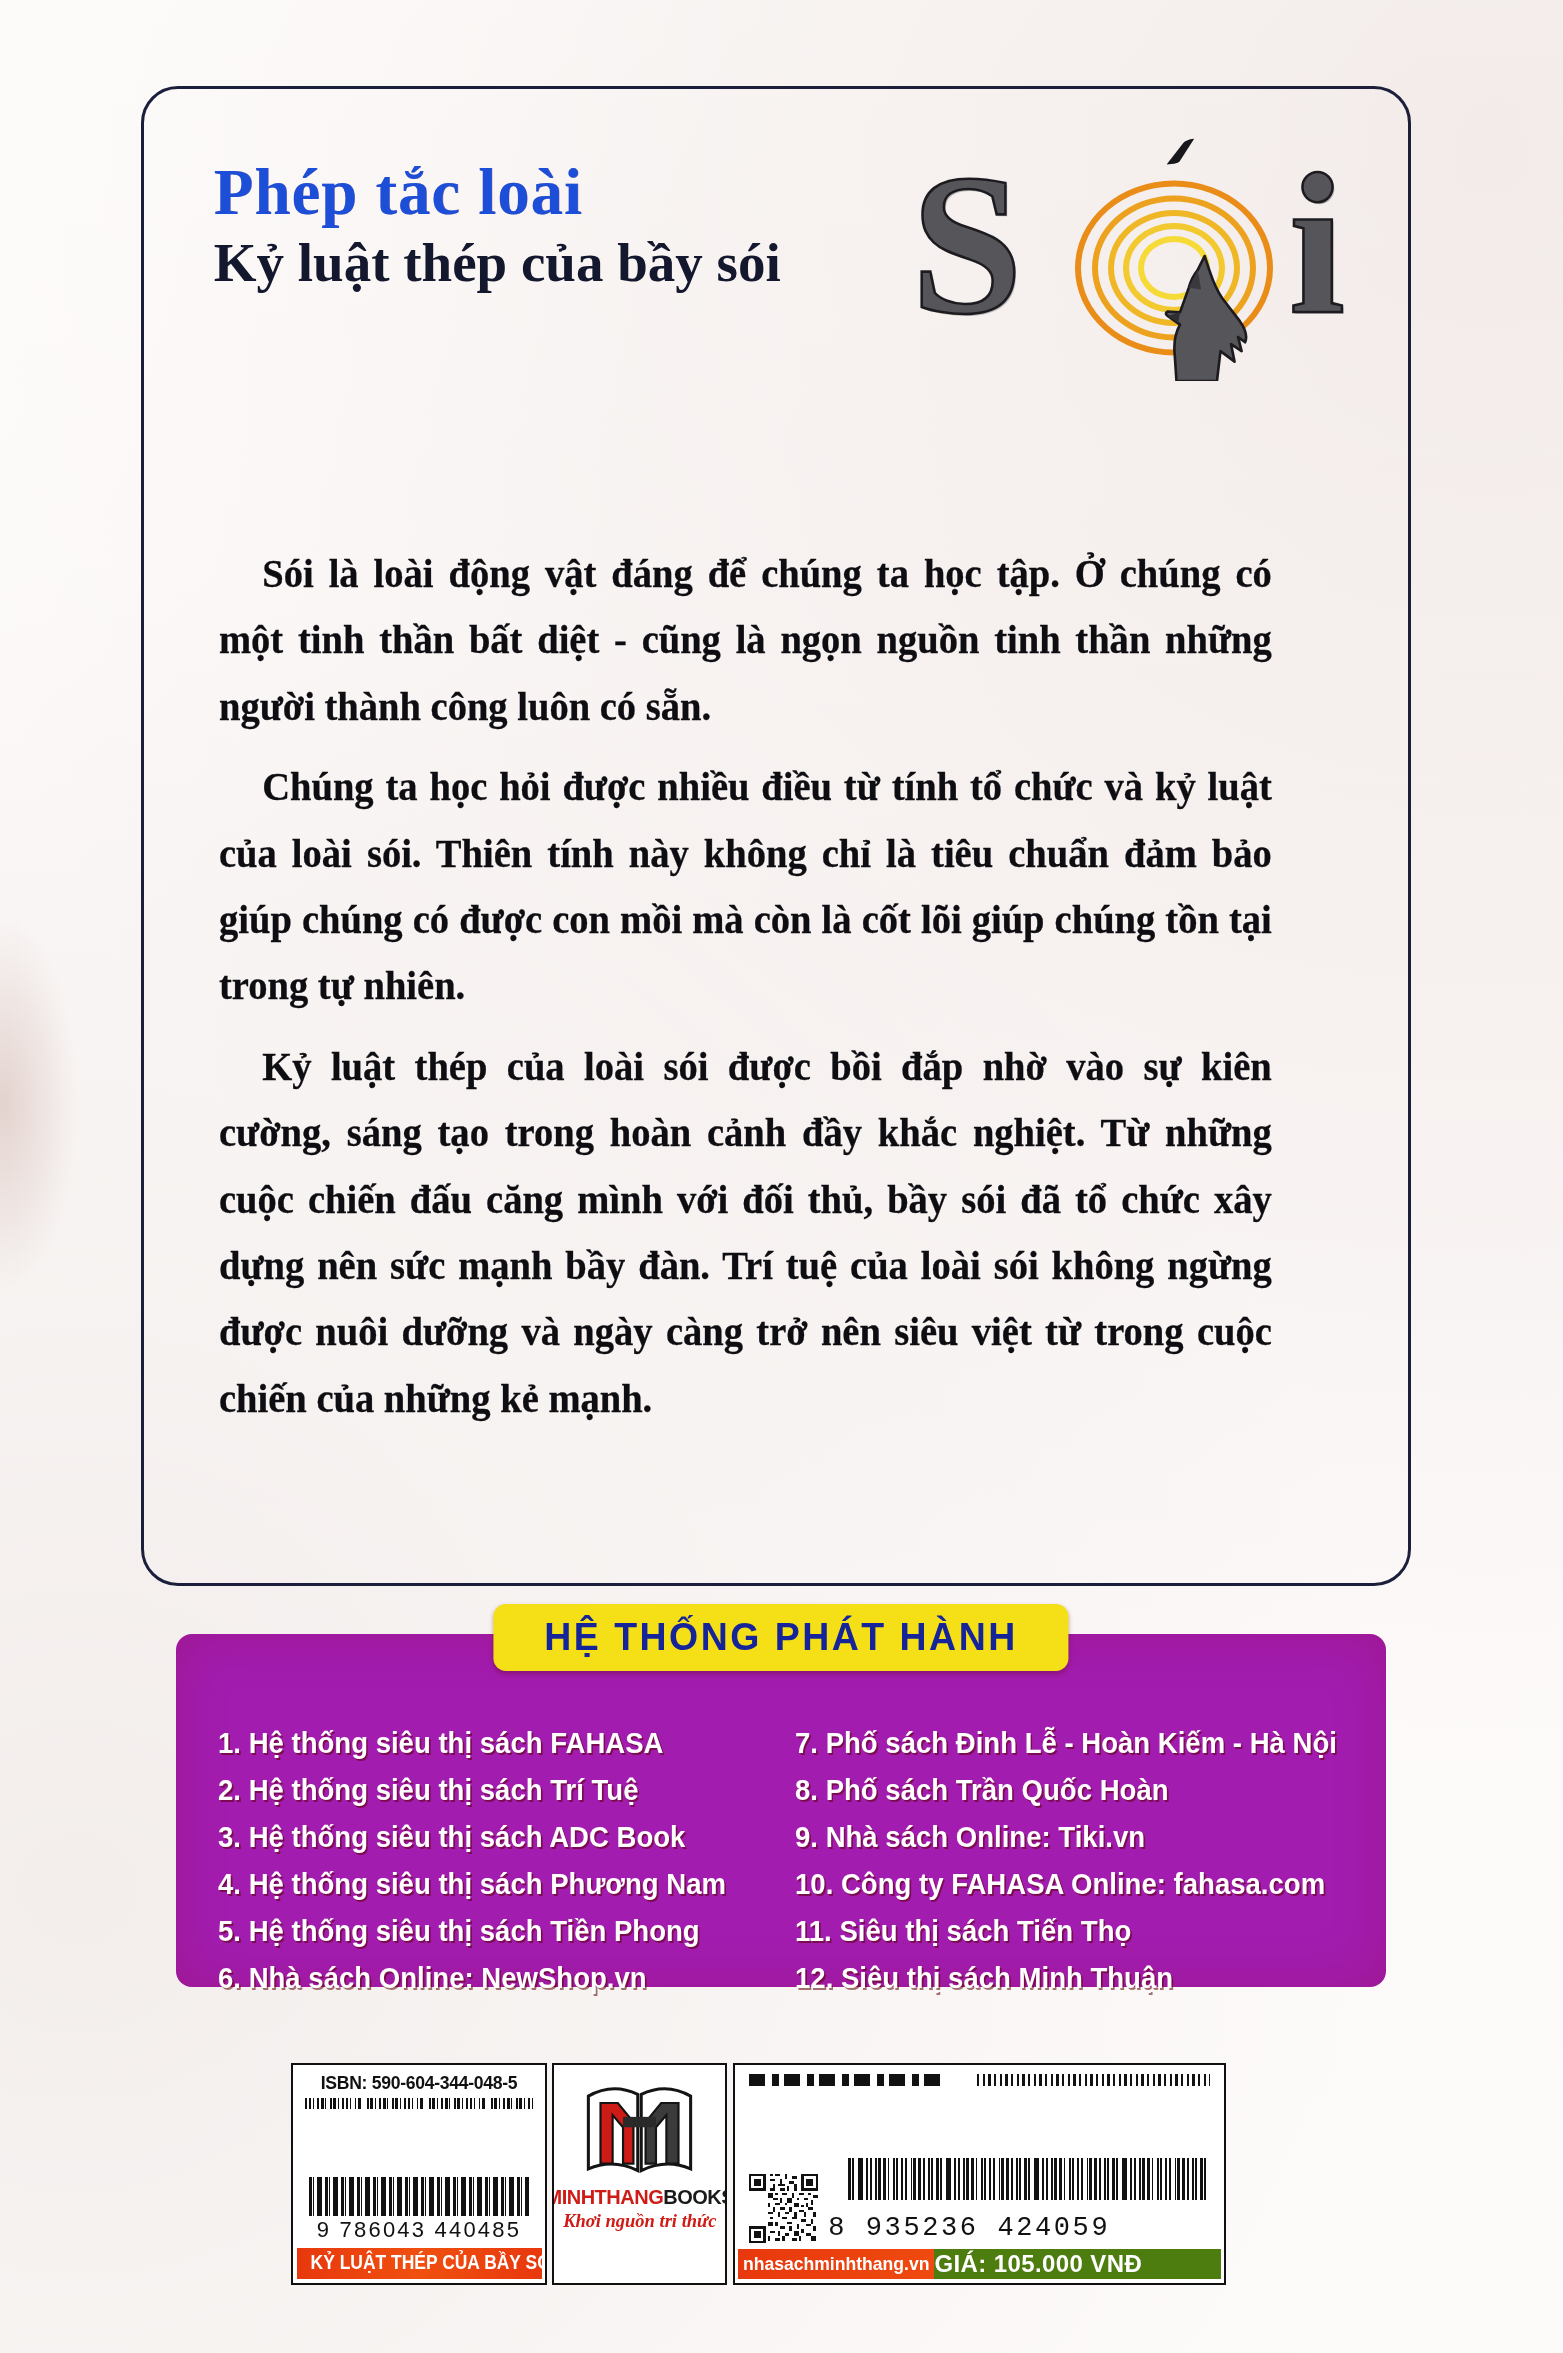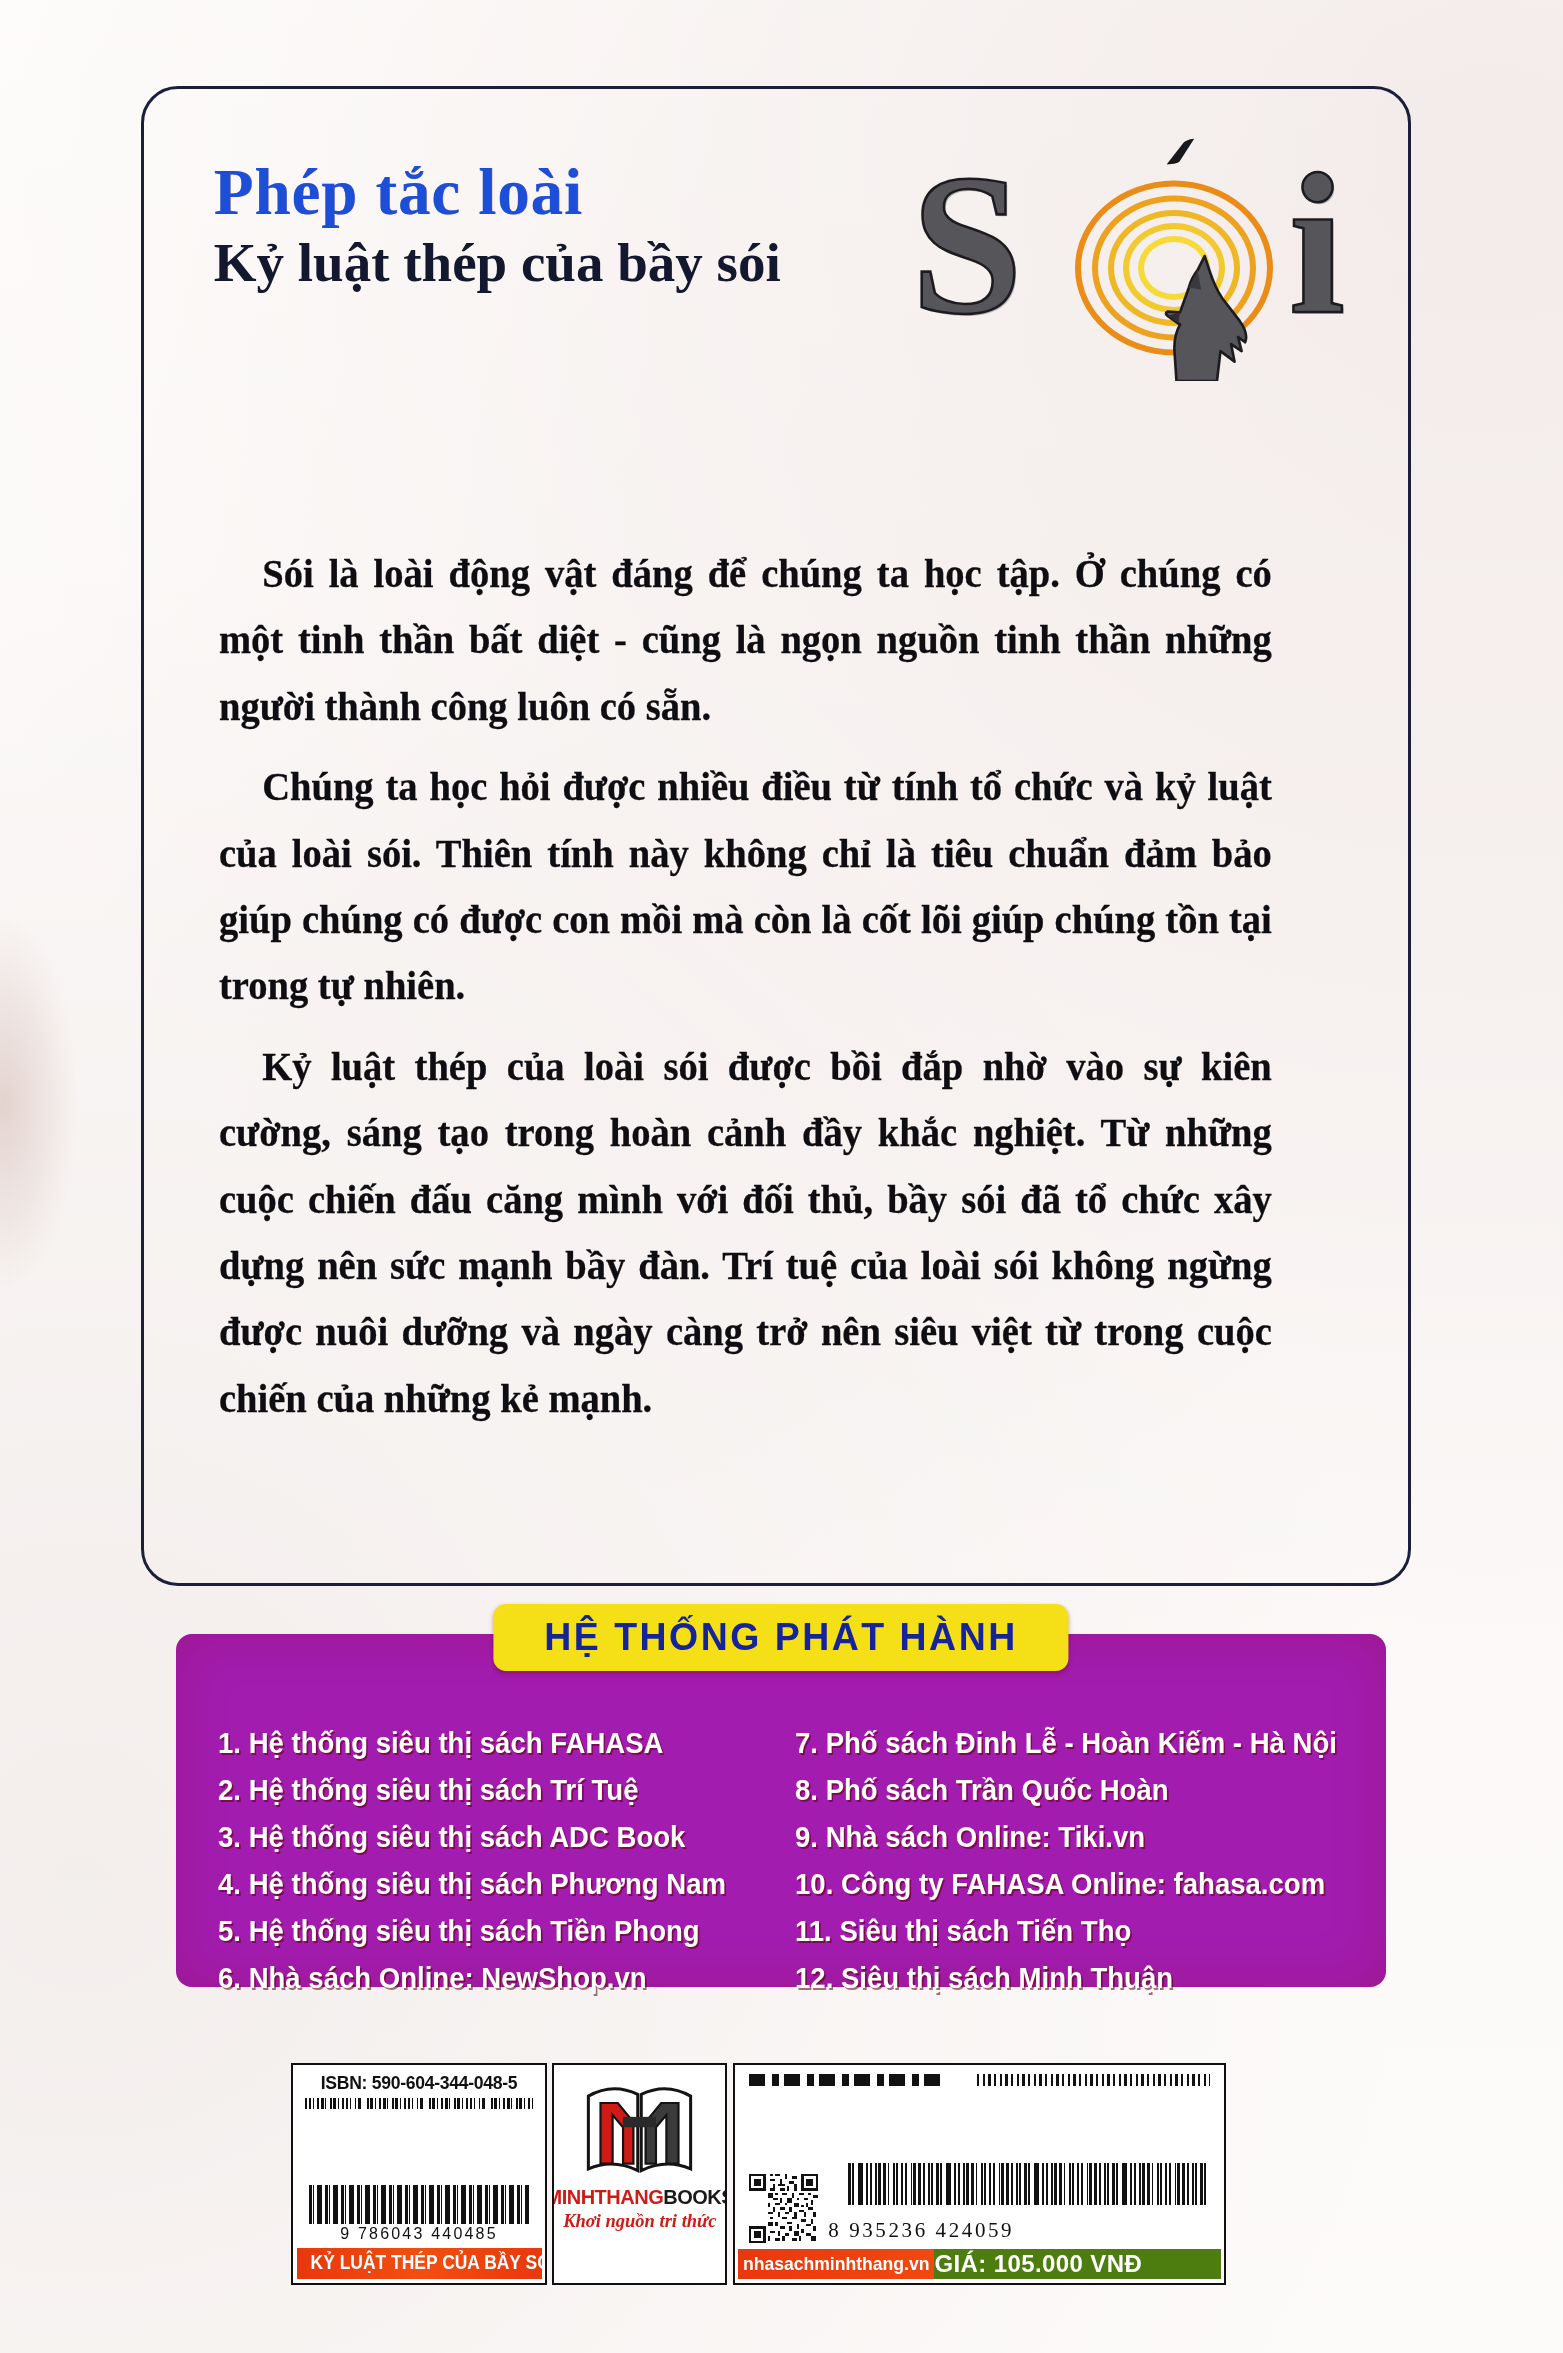--- a/index.html
+++ b/index.html
@@ -289,21 +289,21 @@
     margin: 0 16px 0;
     background: repeating-linear-gradient(90deg,
       #111 0px, #111 2.6px, #fff 2.6px, #fff 4.4px,
       #111 4.4px, #111 5.3px, #fff 5.3px, #fff 8px,
       #111 8px, #111 10.6px, #fff 10.6px, #fff 11.5px,
       #111 11.5px, #111 13.2px, #fff 13.2px, #fff 16px);
   }
   .isbn-digits {
     text-align: center;
     font-family: "Liberation Sans", sans-serif;
-    font-size: 16px;
+    font-size: 22px;
     font-weight: 400;
     color: #111;
     letter-spacing: 2.2px;
     margin-top: 0.9px;
   }
   .isbn-footer {
     margin: 4.4px 3.5px 4.4px;
     background: linear-gradient(90deg, #e8380d, #f0500f 50%, #e8380d);
     text-align: center;
     padding: 3.5px 0 4.4px;
@@ -388,22 +388,22 @@
   .ean-bars {
     height: 42px;
     background: repeating-linear-gradient(90deg,
       #111 0px, #111 2.6px, #fff 2.6px, #fff 4.4px,
       #111 4.4px, #111 6.2px, #fff 6.2px, #fff 9.7px,
       #111 9.7px, #111 11.5px, #fff 11.5px, #fff 12.4px,
       #111 12.4px, #111 15px, #fff 15px, #fff 17.6px);
     margin-left: 19.4px;
   }
   .ean-digits {
-    font-family: Liberation Serif, serif;
-    font-size: 21px;
+    font-family: Liberation Mono, monospace;
+    font-size: 27px;
     color: #111;
     letter-spacing: 2.6px;
     margin-top: 13px;
   }
   .qr-footer {
     display: flex;
     margin: 5.3px 3.5px 4.4px;
     height: 30px;
   }
   .qr-site {

